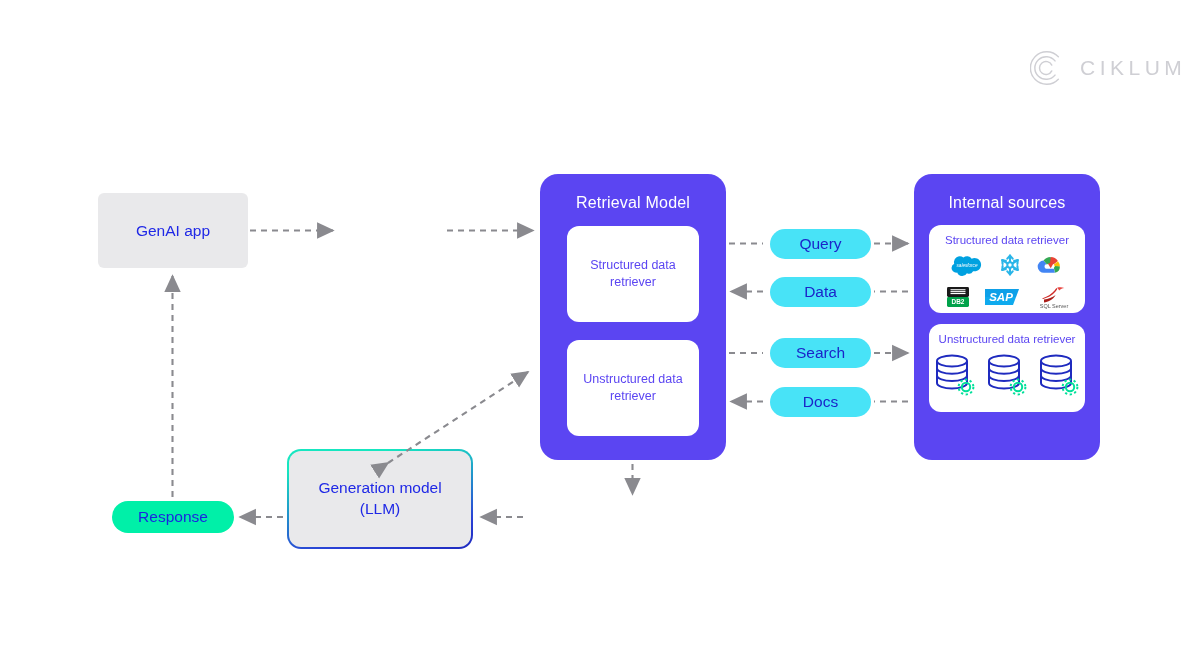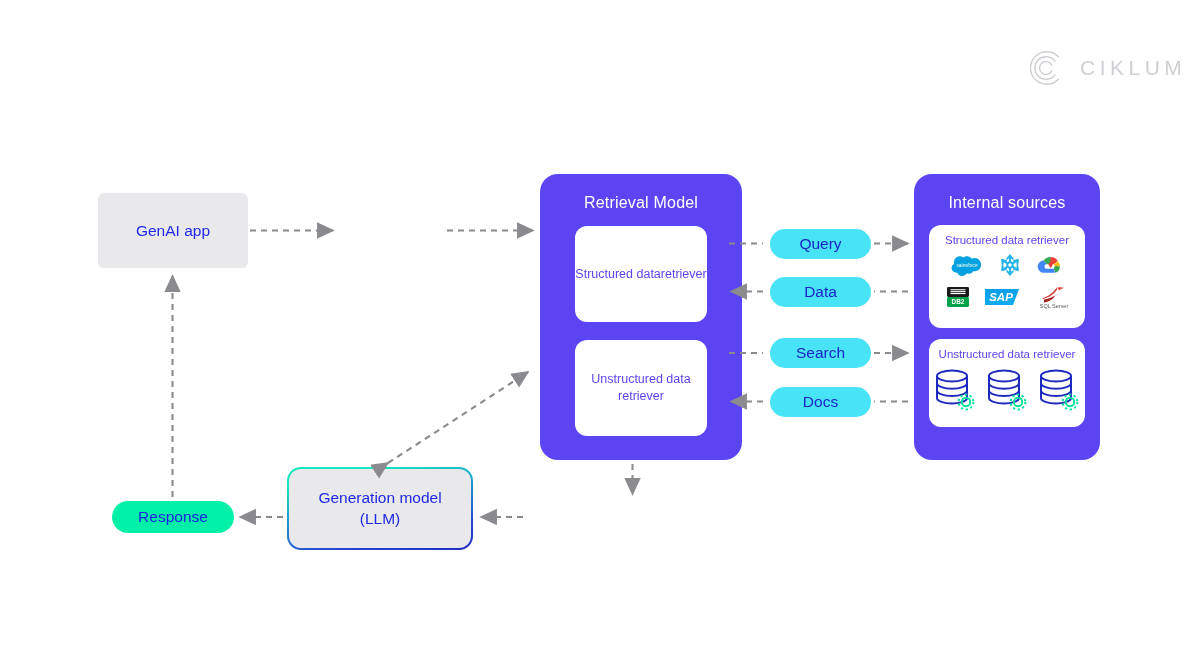--- a/index.html
+++ b/index.html
@@ -95,24 +95,24 @@
       </g>
     </svg>
     <div class="brand-word">CIKLUM</div>
   </div>
 
   <div class="node box-grey" style="left:98px; top:193px; width:150px; height:75px;">
     <span>GenAI app</span>
   </div>
 
 
-  <div class="node panel-purple" style="left:540px; top:174px; width:202px; height:286px; justify-content:flex-start;">
+  <div class="node panel-purple" style="left:540px; top:174px; width:186px; height:286px; justify-content:flex-start;">
     <div class="panel-title">Retrieval Model</div>
 
-    <div class="card-white" style="width:132px; height:96px; margin-top:14px; flex-direction:row; font-size:12.5px; line-height:1.35;">
+    <div class="card-white" style="width:132px; height:96px; margin-top:14px; flex-direction:column; font-size:12.5px; line-height:1.35;">
       <div><span>Structured data</span></div>
       <div><span>retriever</span></div>
     </div>
 
     <div class="card-white" style="width:132px; height:96px; margin-top:18px; flex-direction:column; font-size:12.5px; line-height:1.35;">
       <div><span>Unstructured data</span></div>
       <div><span>retriever</span></div>
     </div>
   </div>
 
@@ -125,21 +125,21 @@
   <div class="node pill pill-cyan" style="left:770px; top:338px; width:101px; height:30px;">
     <span>Search</span>
   </div>
   <div class="node pill pill-cyan" style="left:770px; top:387px; width:101px; height:30px;">
     <span>Docs</span>
   </div>
 
   <div class="node panel-purple" style="left:914px; top:174px; width:186px; height:286px; justify-content:flex-start;">
     <div class="panel-title">Internal sources</div>
 
-    <div class="card-white" style="width:156px; height:103px; margin-top:13px; flex-direction:column; justify-content:flex-start; padding-top:9px;">
+    <div class="card-white" style="width:156px; height:88px; margin-top:13px; flex-direction:column; justify-content:flex-start; padding-top:9px;">
       <div class="mini-label">Structured data retriever</div>
       <div class="logo-grid" style="margin-top:7px;">
         <div class="logo-row">
 
           <svg width="34" height="24" viewBox="0 0 34 24">
             <path d="M13.4 4.6a5.6 5.6 0 0 1 8.3 1.1 6.9 6.9 0 0 1 2.8-.6c3.6 0 6.6 2.9 6.6 6.6s-3 6.6-6.6 6.6c-.5 0-1-.05-1.4-.15a4.9 4.9 0 0 1-6.2 2 5.3 5.3 0 0 1-9.7-.6 4.5 4.5 0 0 1-.9.1A4.8 4.8 0 0 1 1.5 15a4.8 4.8 0 0 1 2.7-4.3 5.8 5.8 0 0 1 9.2-6.1z" fill="#00a1e0"></path>
             <text x="17" y="13.6" font-family="'Liberation Sans',sans-serif" font-size="4.6" fill="#ffffff" text-anchor="middle" font-style="italic">salesforce</text>
           </svg>
 
           <svg width="24" height="24" viewBox="0 0 24 24">
@@ -227,21 +227,21 @@
           <g stroke="#00e09a" stroke-width="2" fill="none">
             <circle cx="33" cy="34" r="4.2"></circle>
             <circle cx="33" cy="34" r="7.4" stroke-dasharray="2.3 2.5"></circle>
           </g>
         </svg>
       </div>
     </div>
   </div>
 
 
-  <div class="node box-gradient" style="left:287px; top:467px; width:186px; height:83px;">
+  <div class="node box-gradient" style="left:287px; top:449px; width:186px; height:100px;">
     <div class="inner">
       <div>
         <div><span>Generation model</span></div>
         <div><span>(LLM)</span></div>
       </div>
     </div>
   </div>
 
   <div class="node pill pill-green" style="left:112px; top:501px; width:122px; height:32px;">
     <span>Response</span>

